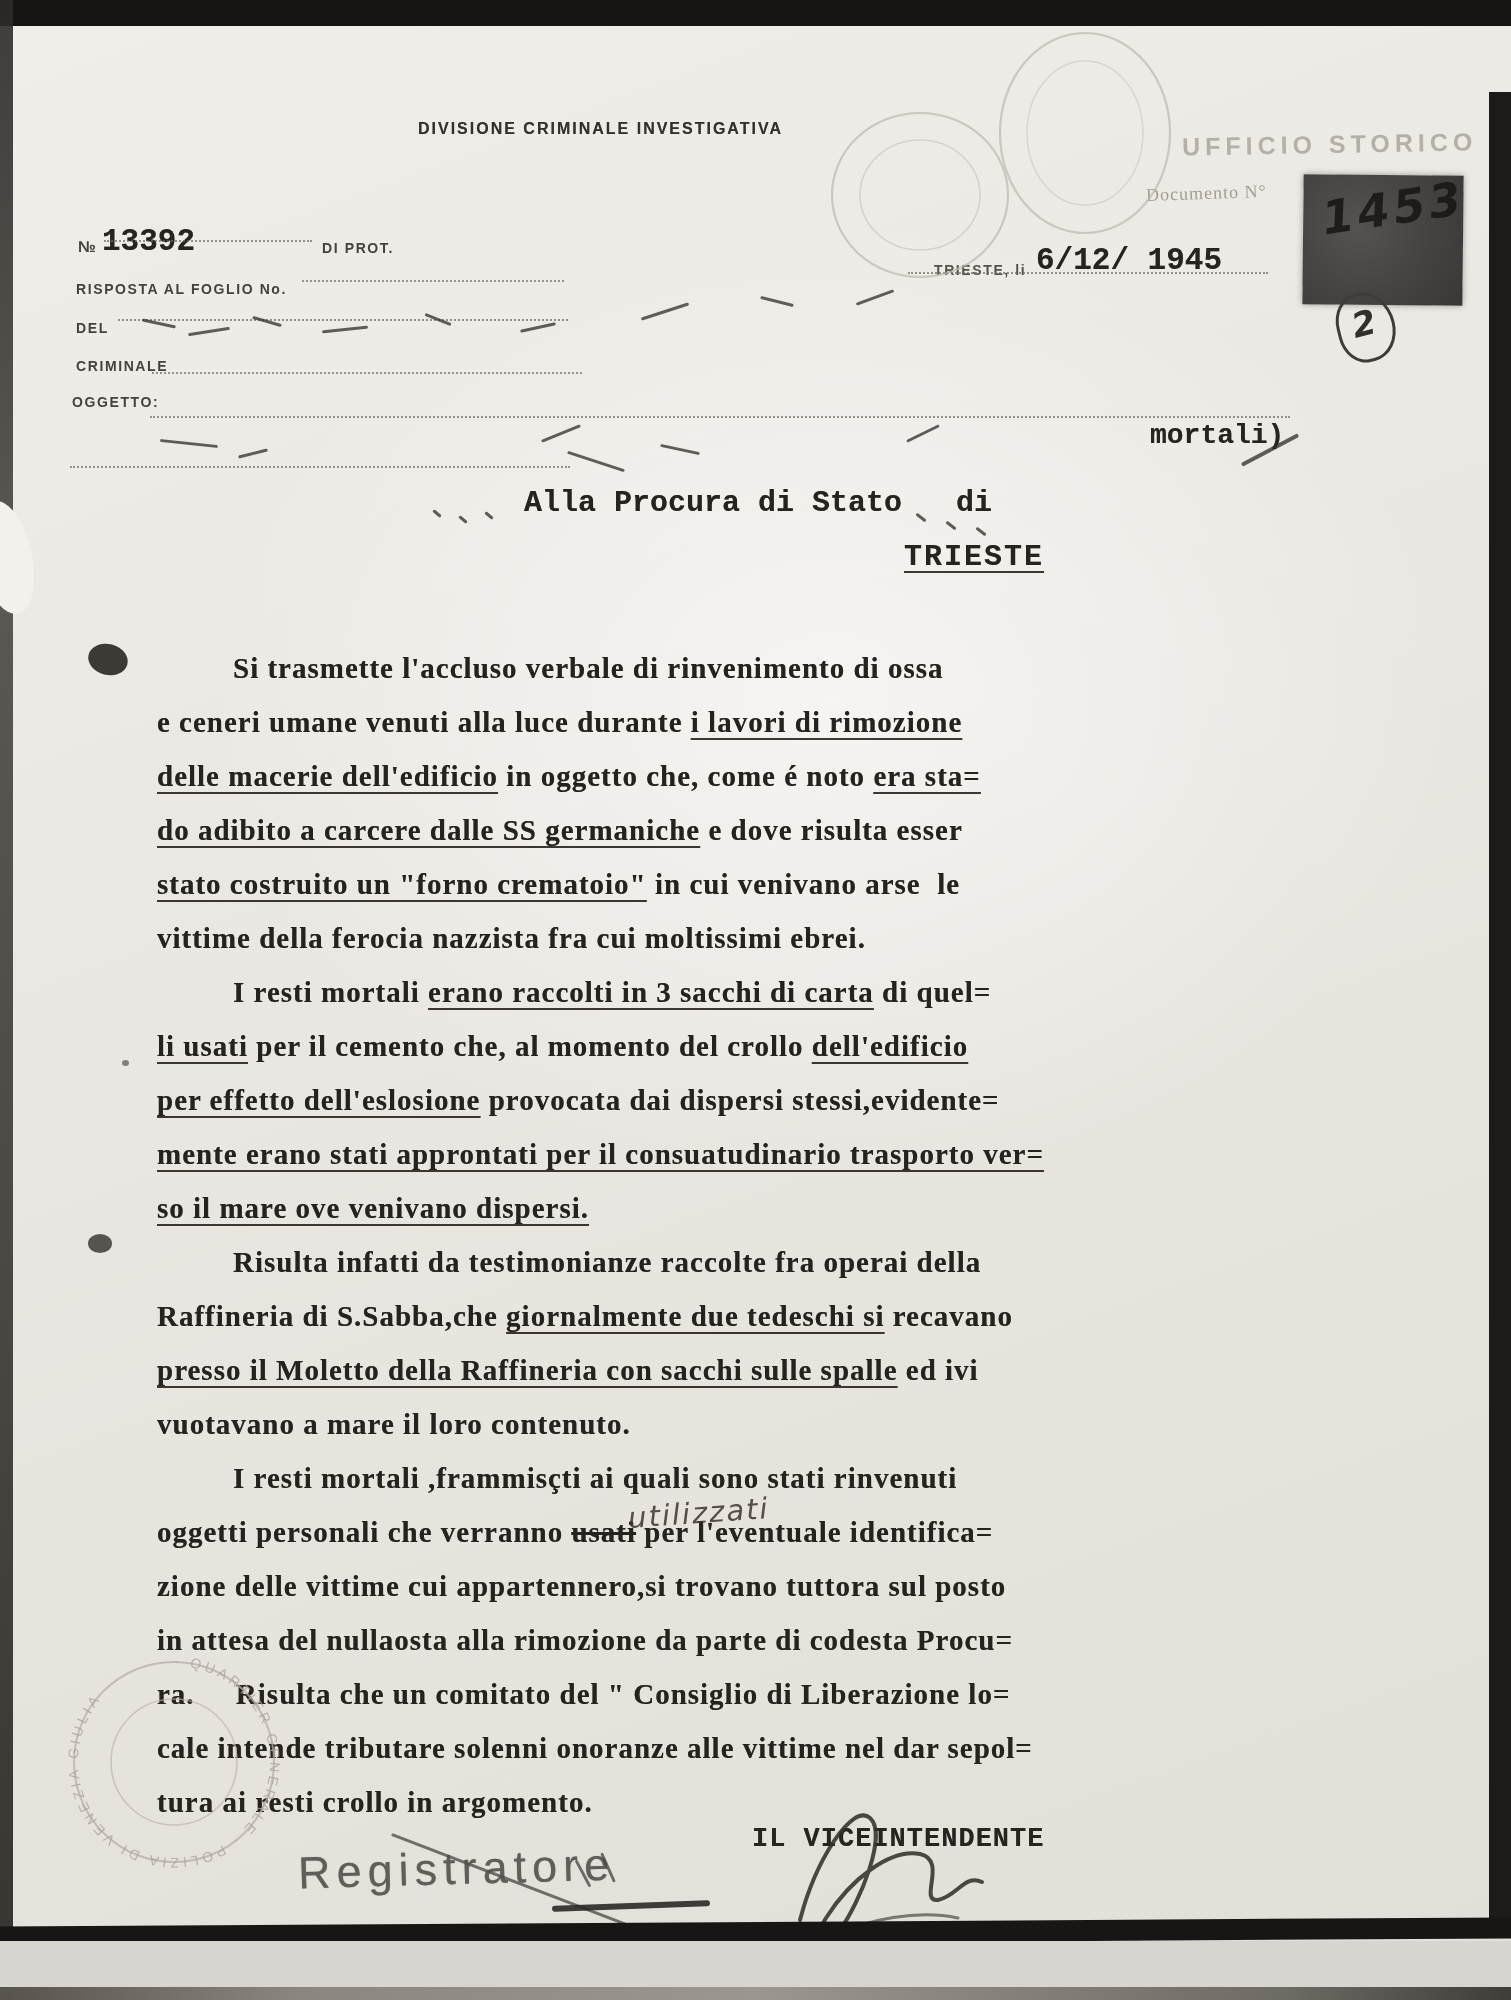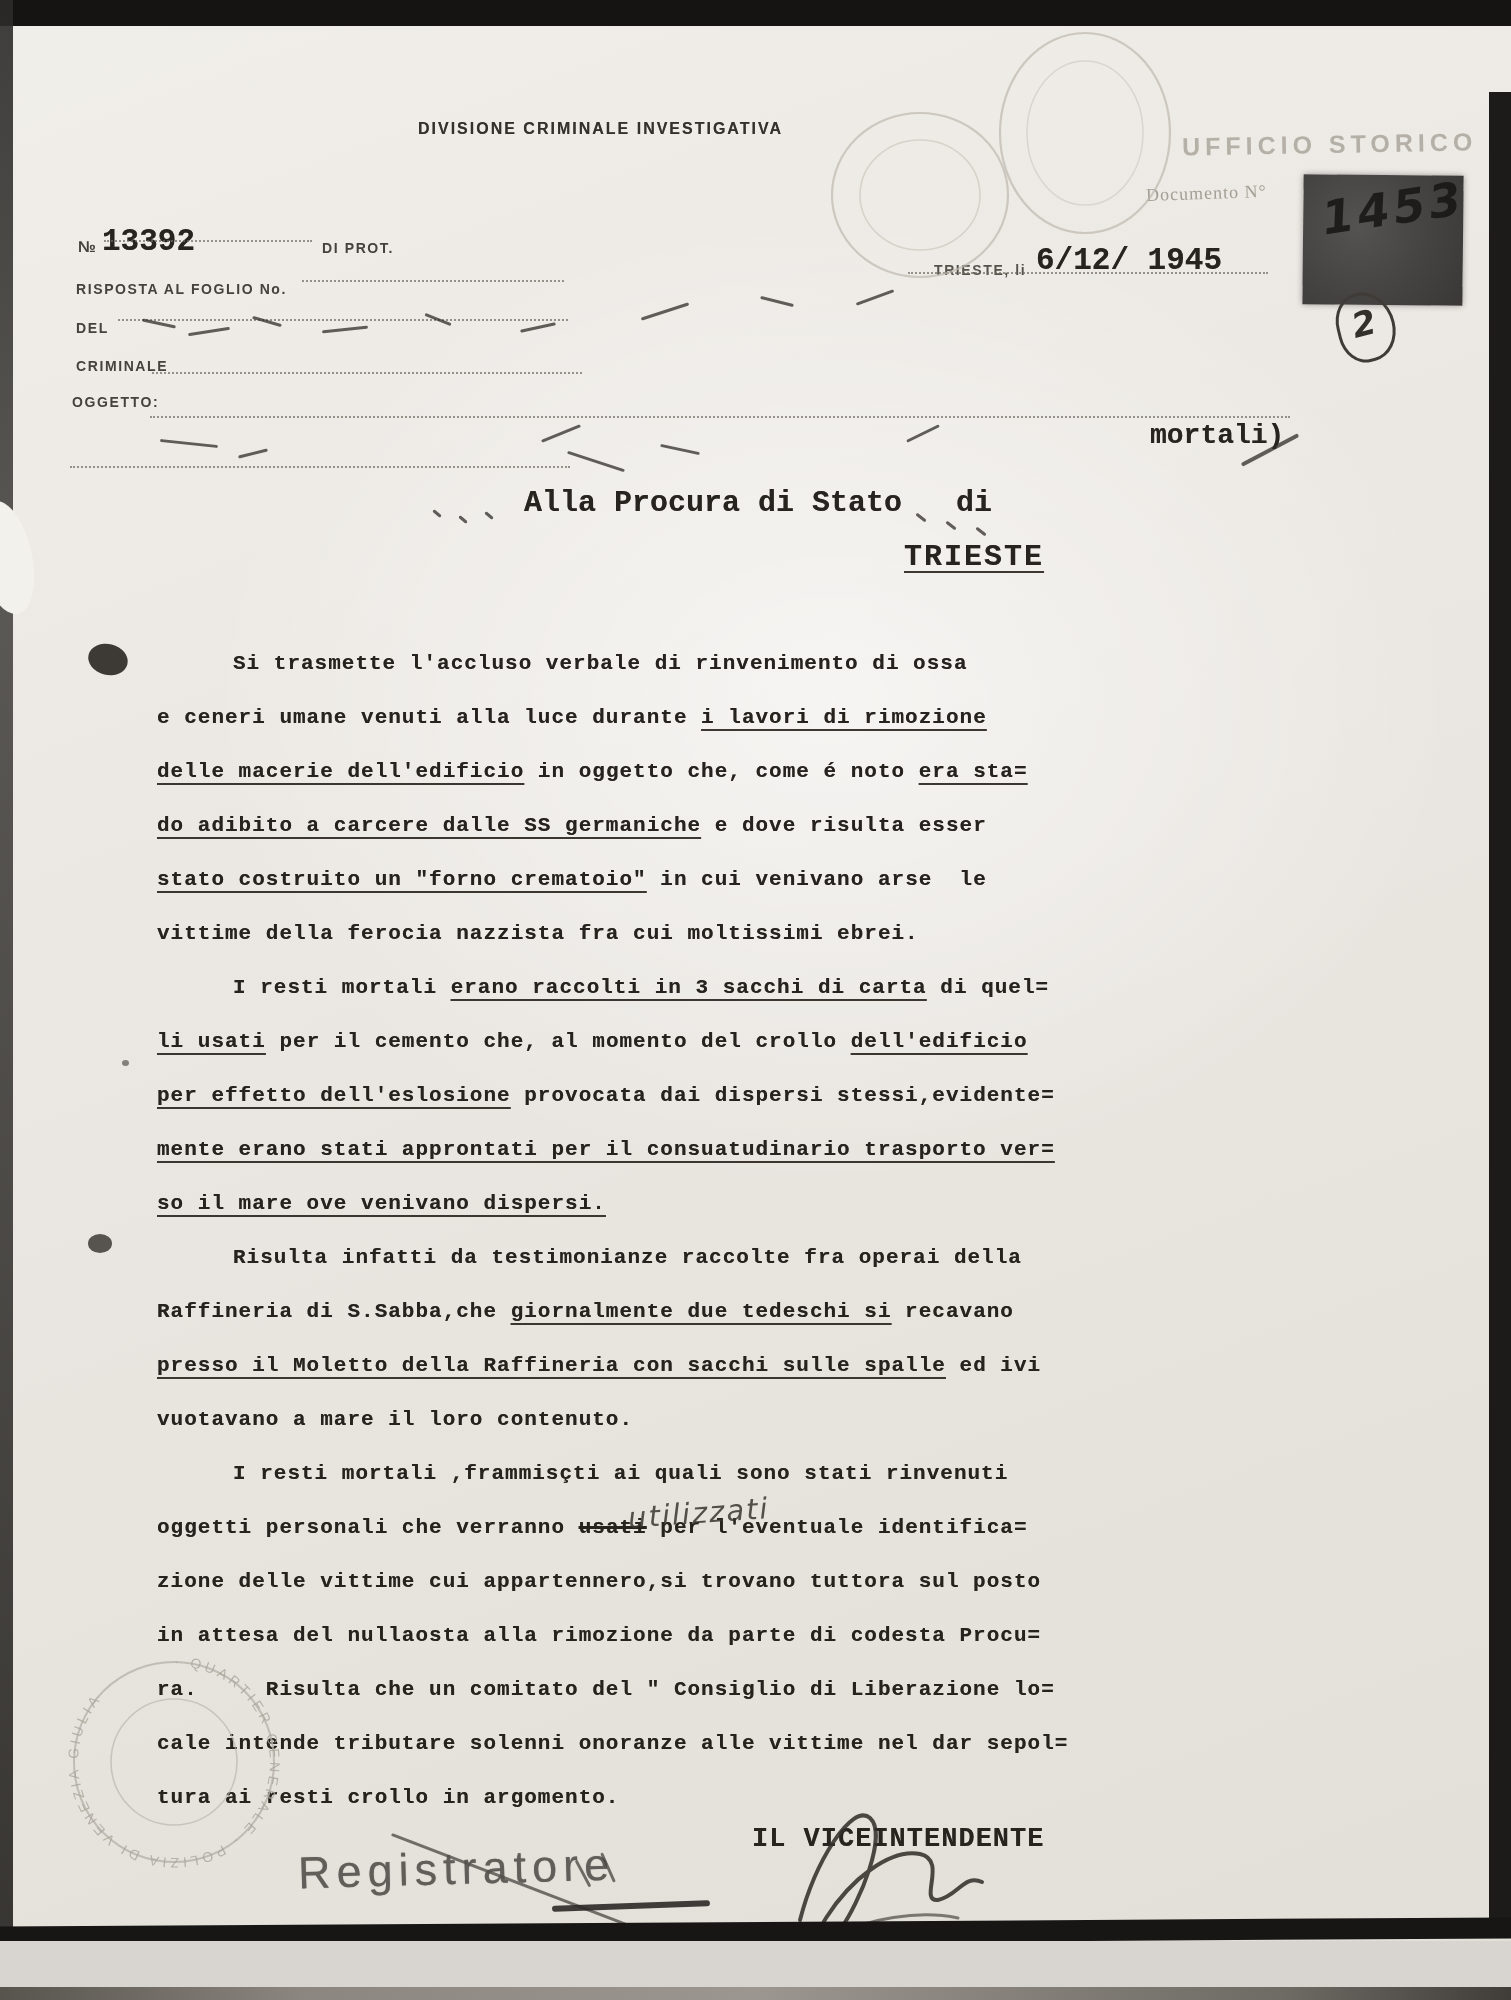--- a/index.html
+++ b/index.html
@@ -13,22 +13,22 @@
   .edge-top{left:0;top:0;width:1511px;height:26px;background:#151412;}
   .edge-left{left:0;top:0;width:13px;height:2000px;background:linear-gradient(#2b2a28,#4a4844 30%,#35332f 70%,#23211e);opacity:.9;}
   .edge-right{left:1489px;top:92px;width:22px;height:1840px;background:#1c1b19;}
   .edge-bottom{left:-6px;top:1922px;width:1525px;height:21px;background:#171614;transform:rotate(-.35deg);}
   .edge-bottom2{left:0;top:1941px;width:1511px;height:59px;background:#d8d5d0;}
   .edge-bottom3{left:0;top:1987px;width:1511px;height:13px;background:linear-gradient(90deg,#57534d,#8b867f 20%,#9b968f 50%,#6e6a64 85%,#403d39);}
   .notch{position:absolute;left:-20px;top:500px;width:52px;height:115px;background:#f3f1ec;border-radius:50%;transform:rotate(-12deg);z-index:41;}
   
   .mono{font-family:"Liberation Mono","DejaVu Sans Mono",monospace;font-weight:700;color:#27241f;}
   .tw{position:absolute;white-space:pre;text-shadow:0 0 .6px rgba(30,25,20,.5);}
-  .bline{position:absolute;left:157px;white-space:pre;font-size:21px;letter-spacing:1px;
-    font-family:Liberation Mono, monospace;font-weight:700;color:#26231e;
+  .bline{position:absolute;left:157px;white-space:pre;font-size:29px;letter-spacing:1px;
+    font-family:Liberation Serif, serif;font-weight:700;color:#26231e;
     text-shadow:0 0 .6px rgba(30,25,20,.55);}
   .bline.ind{left:233px;}
   .u{text-decoration:underline;text-decoration-thickness:2px;text-underline-offset:6px;text-decoration-color:rgba(48,43,37,.85);}
   .st{text-decoration:line-through;text-decoration-thickness:2.5px;}
   
   .formlabel{position:absolute;font-size:14px;letter-spacing:1.6px;color:#45423d;font-weight:700;}
   .dotted{position:absolute;border-bottom:2px dotted #6f6b63;opacity:.7;}
   .scratch{position:absolute;height:3px;background:#2f2c28;border-radius:2px;opacity:.75;}
   .stamp-ufficio{position:absolute;left:1182px;top:130px;font-size:25px;letter-spacing:5px;font-weight:700;
     color:#aca79d;transform:rotate(-1deg);opacity:.85;}

